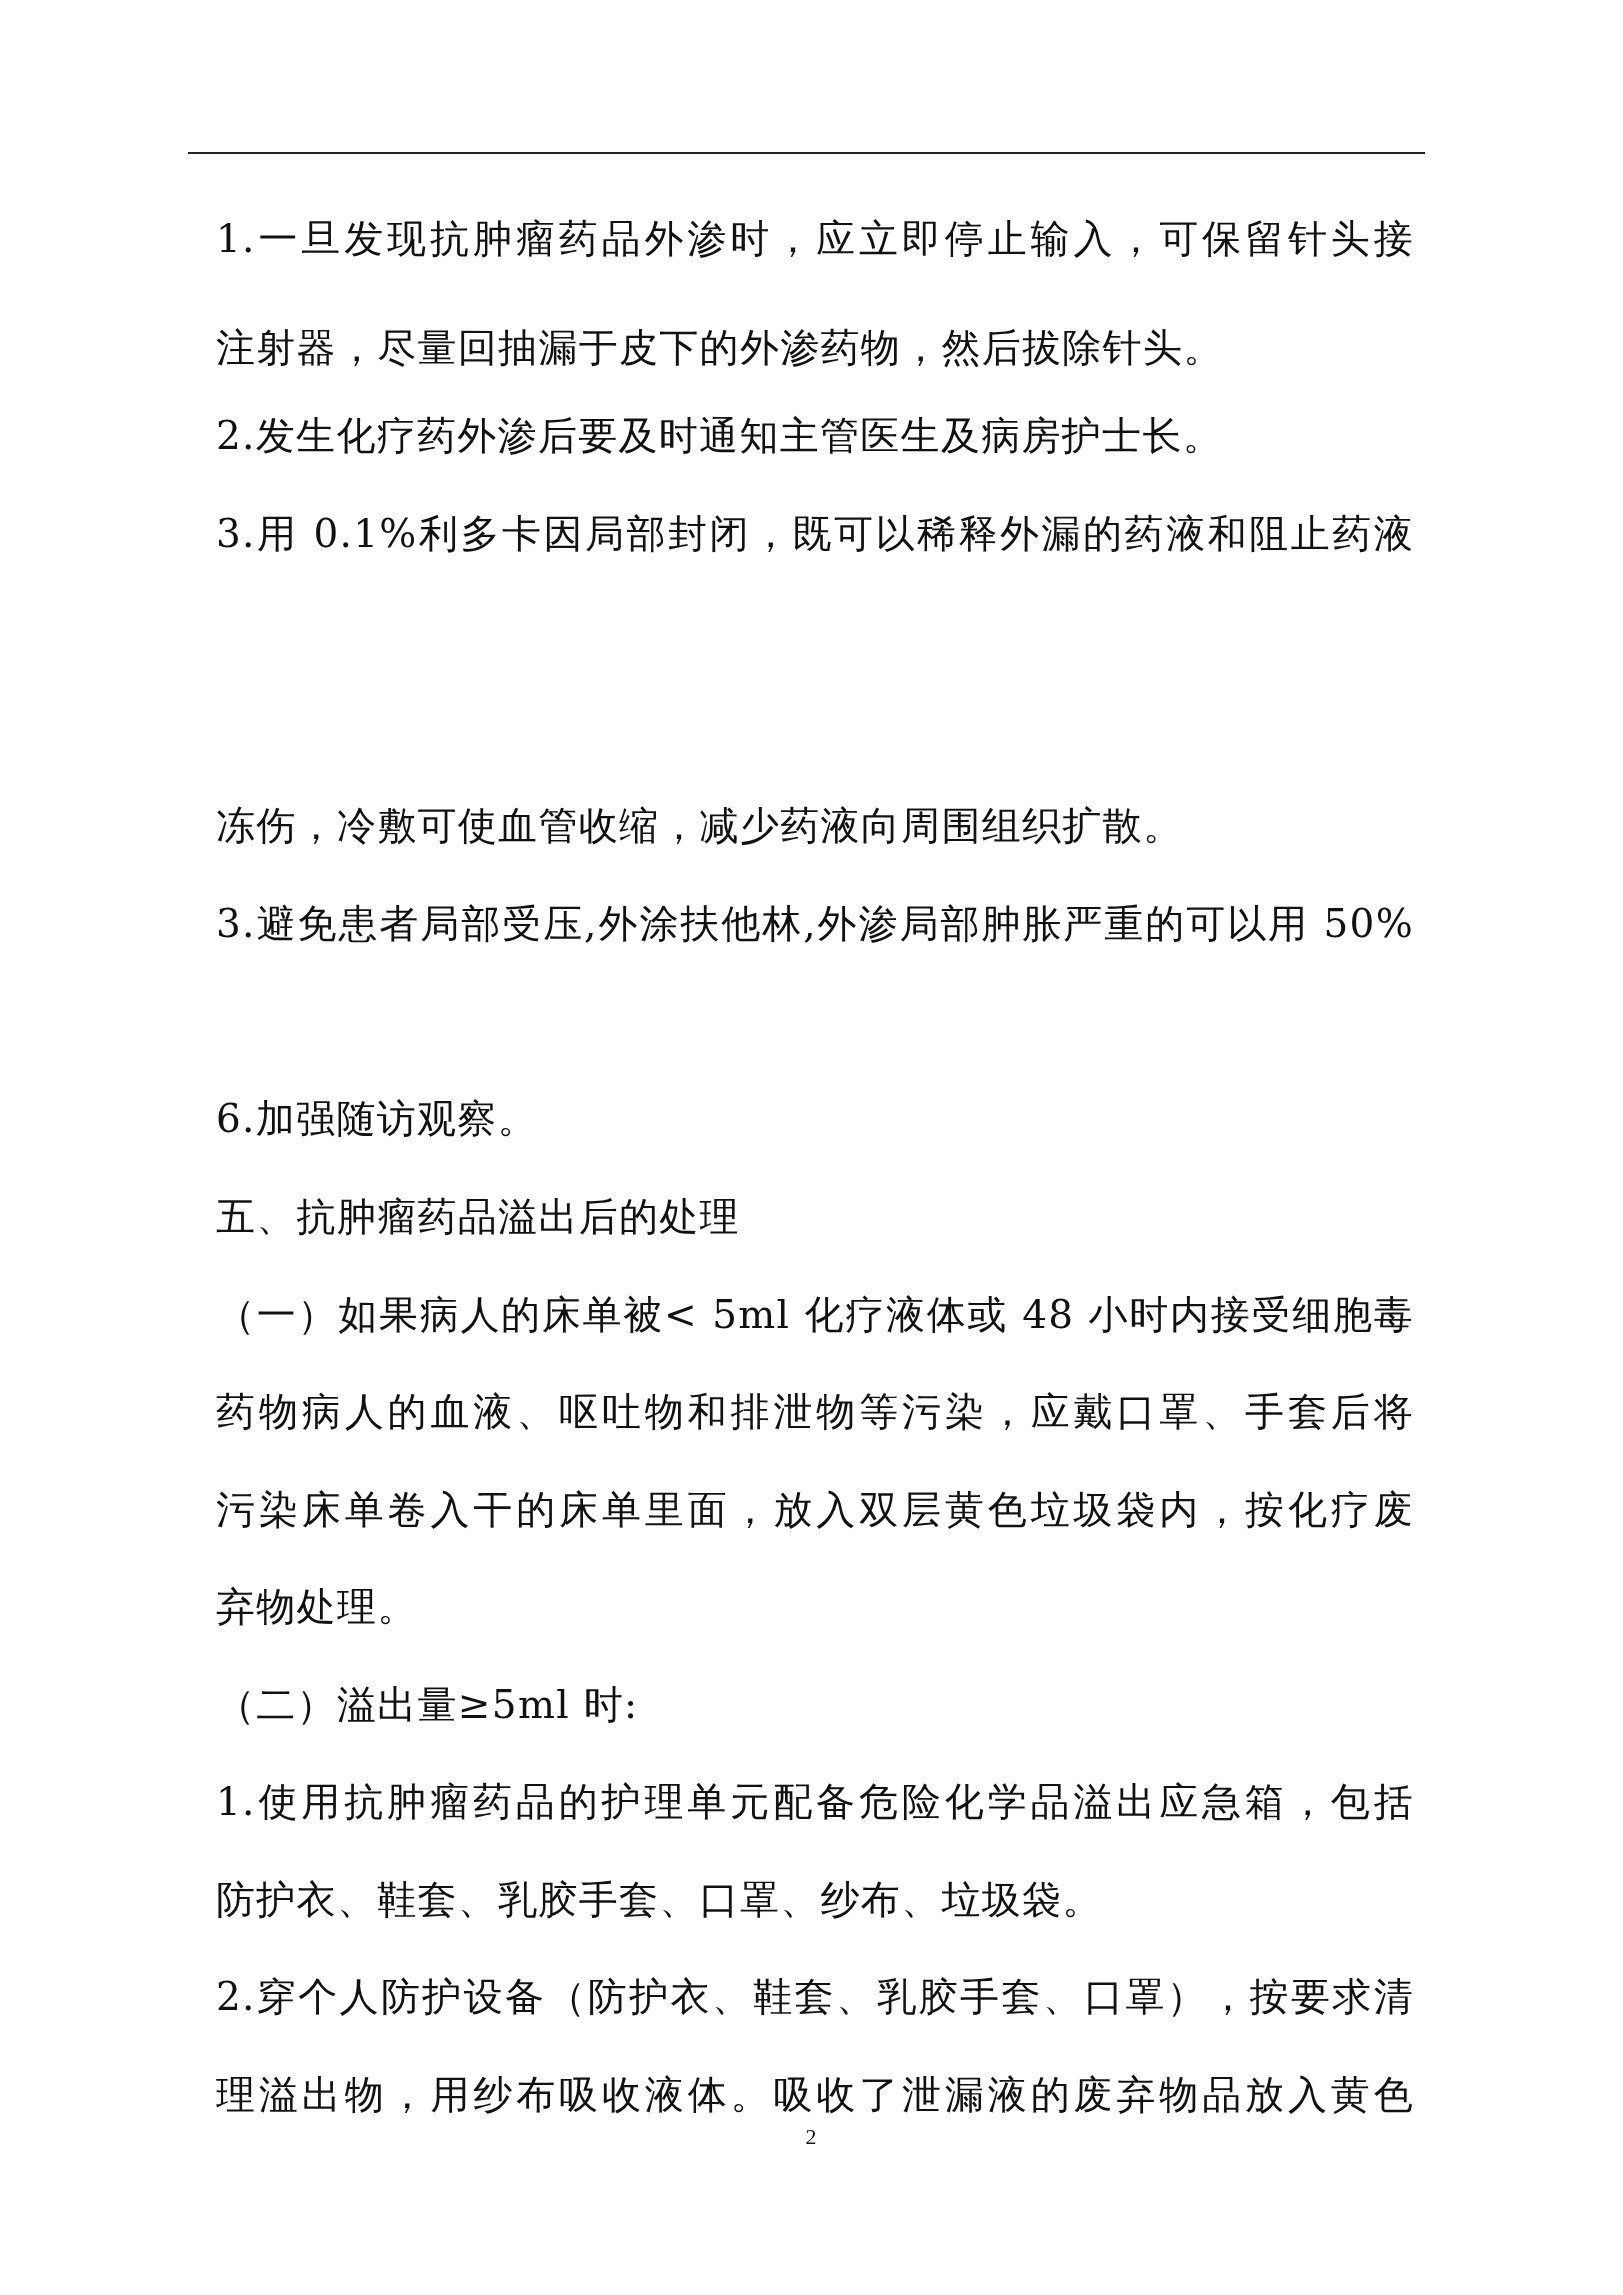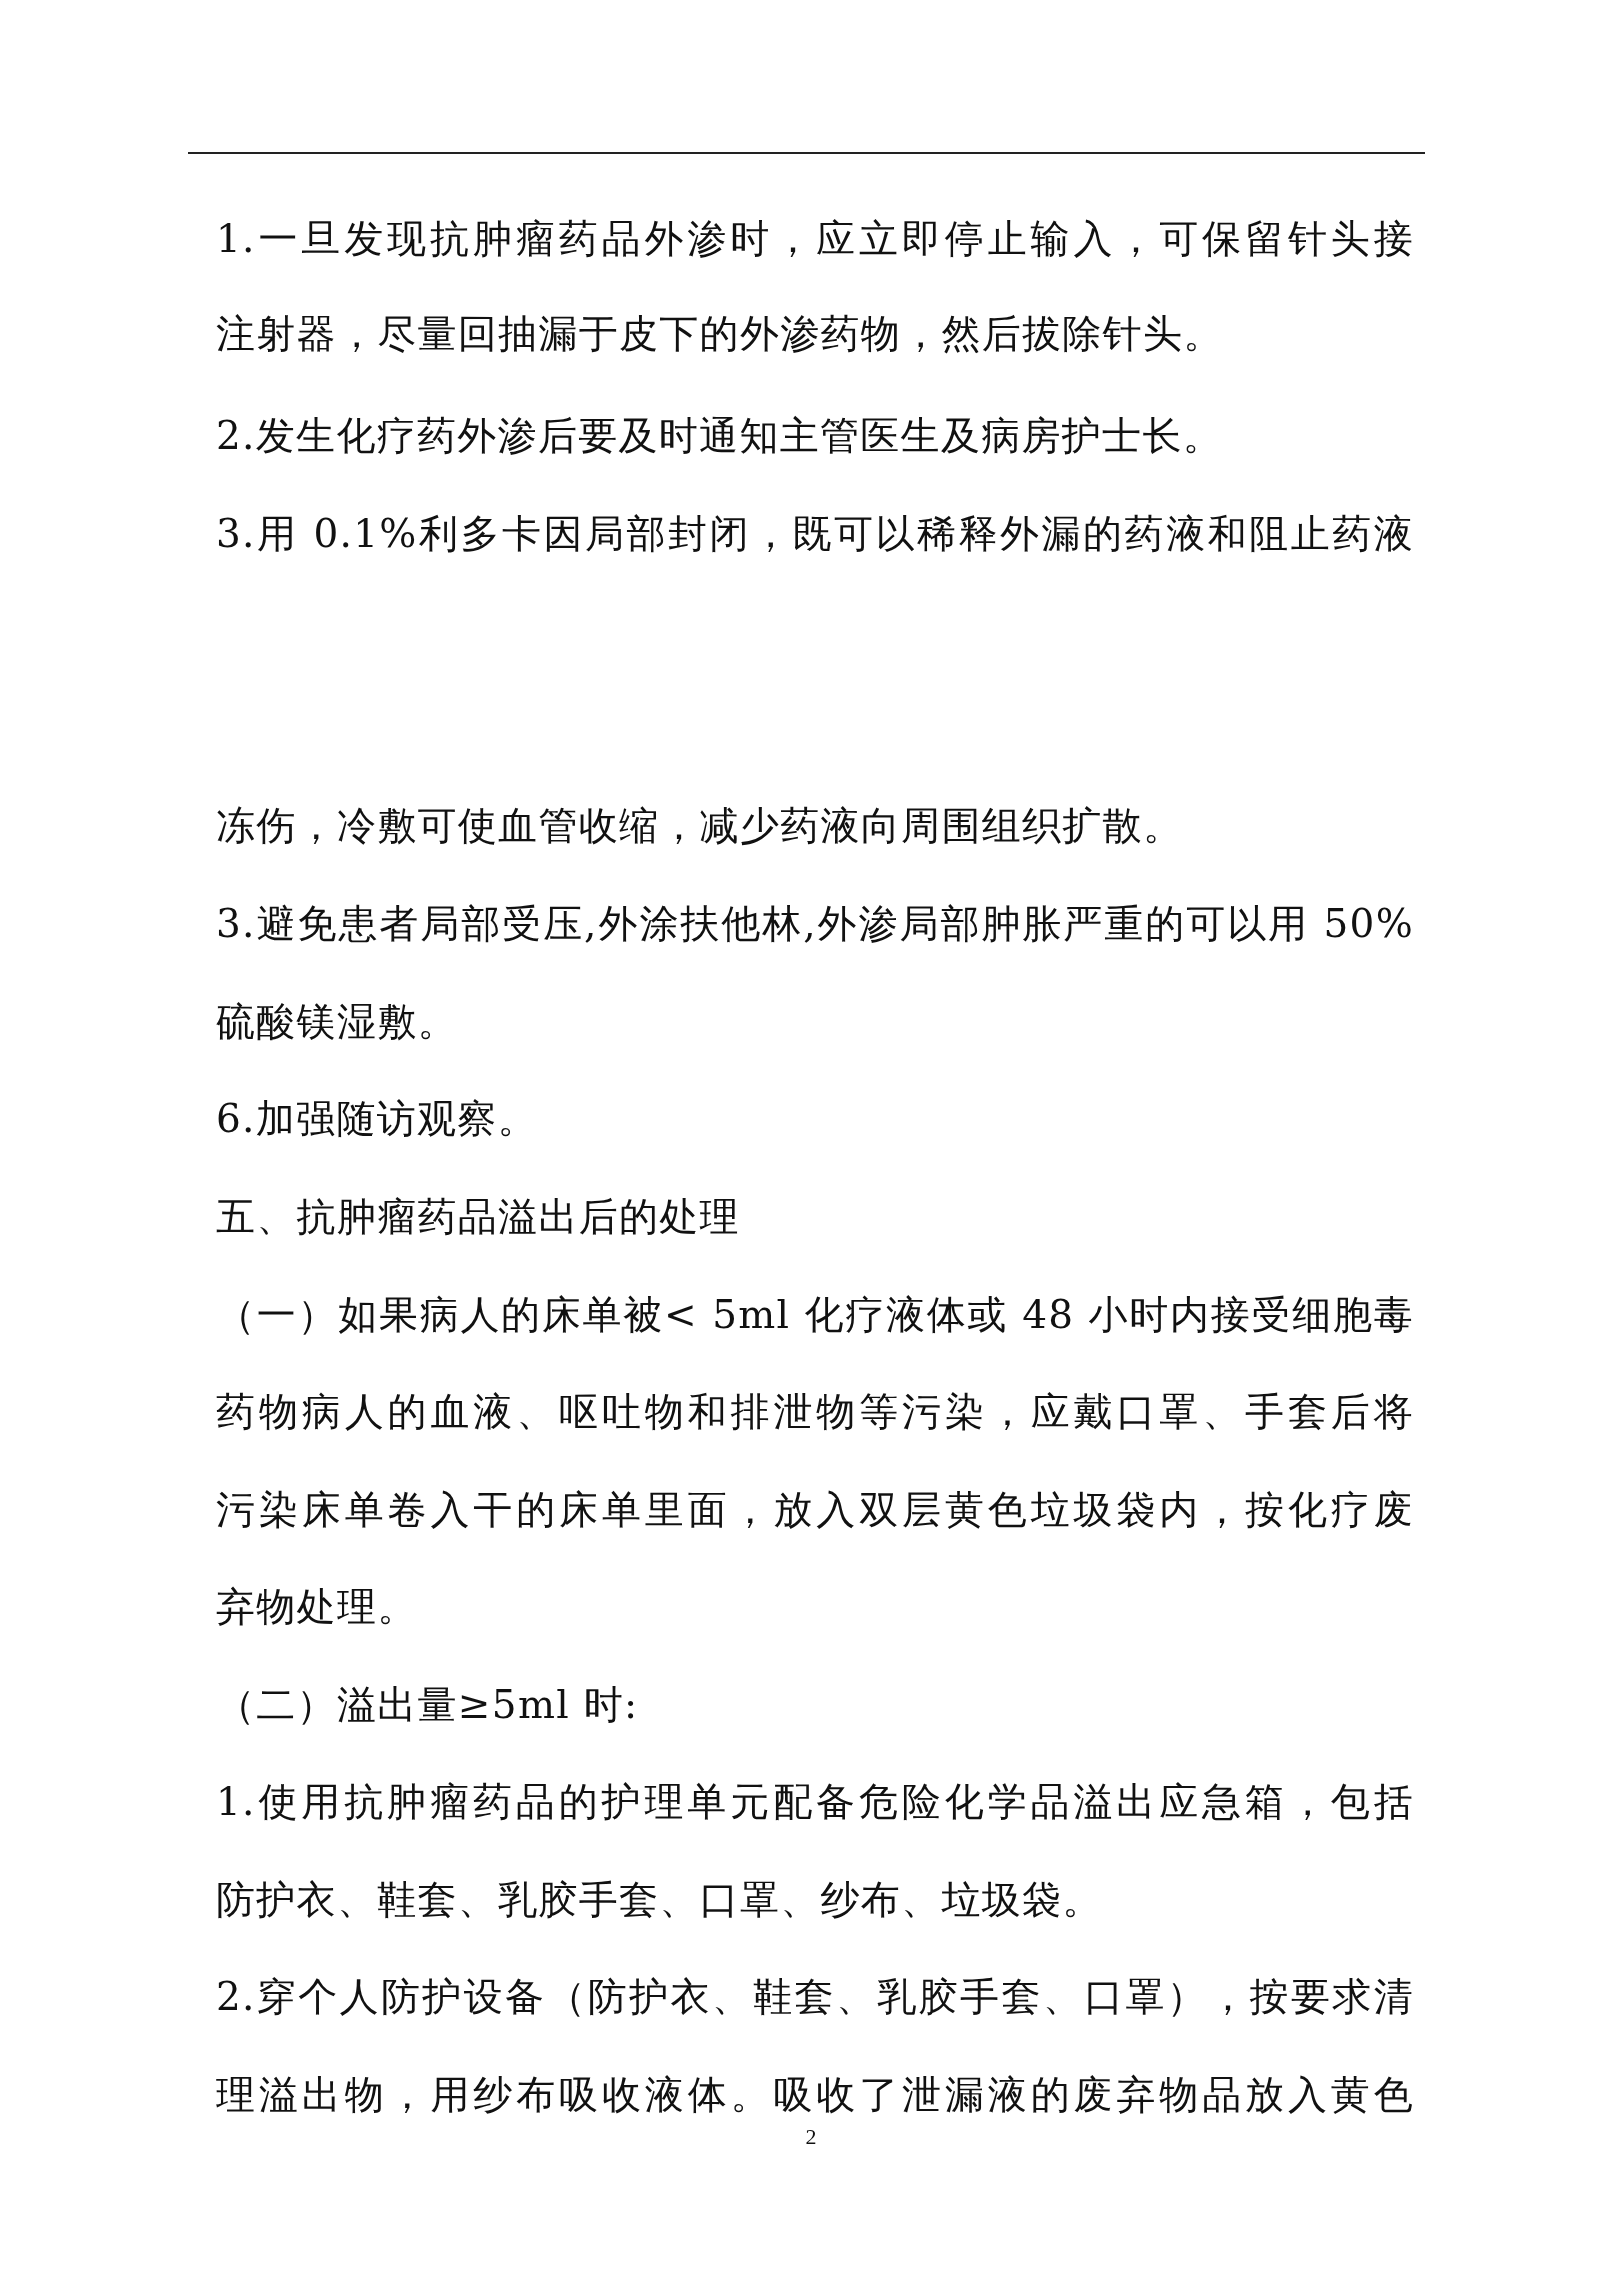--- a/index.html
+++ b/index.html
@@ -18,26 +18,25 @@
     font-family: "Liberation Serif", "DejaVu Serif", serif; font-size: 22px; line-height: 29px; color: #111111;
   }
 </style>
 </head>
 <body>
 
 <div class="page">
   <div class="header-rule"></div>
 
   <div class="line just" style="top:215px">1.一旦发现抗肿瘤药品外渗时，应立即停止输入，可保留针头接</div>
-  <div class="line" style="top:310px">注射器，尽量回抽漏于皮下的外渗药物，然后拔除针头。</div>
+  <div class="line" style="top:324px">注射器，尽量回抽漏于皮下的外渗药物，然后拔除针头。</div>
   <div class="line" style="top:412px">2.发生化疗药外渗后要及时通知主管医生及病房护士长。</div>
   <div class="line just" style="top:510px">3.用 0.1%利多卡因局部封闭，既可以稀释外漏的药液和阻止药液</div>
   <div class="line" style="top:802px">冻伤，冷敷可使血管收缩，减少药液向周围组织扩散。</div>
   <div class="line just" style="top:900px">3.避免患者局部受压,外涂扶他林,外渗局部肿胀严重的可以用 50%</div>
-  <div class="line" style="top:998px">硫酸镁湿敷。</div>
   <div class="line" style="top:1095px">6.加强随访观察。</div>
   <div class="line" style="top:1193px">五、抗肿瘤药品溢出后的处理</div>
   <div class="line just" style="top:1291px">（一）如果病人的床单被&lt; 5ml 化疗液体或 48 小时内接受细胞毒</div>
   <div class="line just" style="top:1388px">药物病人的血液、呕吐物和排泄物等污染，应戴口罩、手套后将</div>
   <div class="line just" style="top:1486px">污染床单卷入干的床单里面，放入双层黄色垃圾袋内，按化疗废</div>
   <div class="line" style="top:1583px">弃物处理。</div>
   <div class="line" style="top:1681px">（二）溢出量≥5ml 时:</div>
   <div class="line just" style="top:1778px">1.使用抗肿瘤药品的护理单元配备危险化学品溢出应急箱，包括</div>
   <div class="line" style="top:1876px">防护衣、鞋套、乳胶手套、口罩、纱布、垃圾袋。</div>
   <div class="line just" style="top:1973px">2.穿个人防护设备（防护衣、鞋套、乳胶手套、口罩），按要求清</div>

